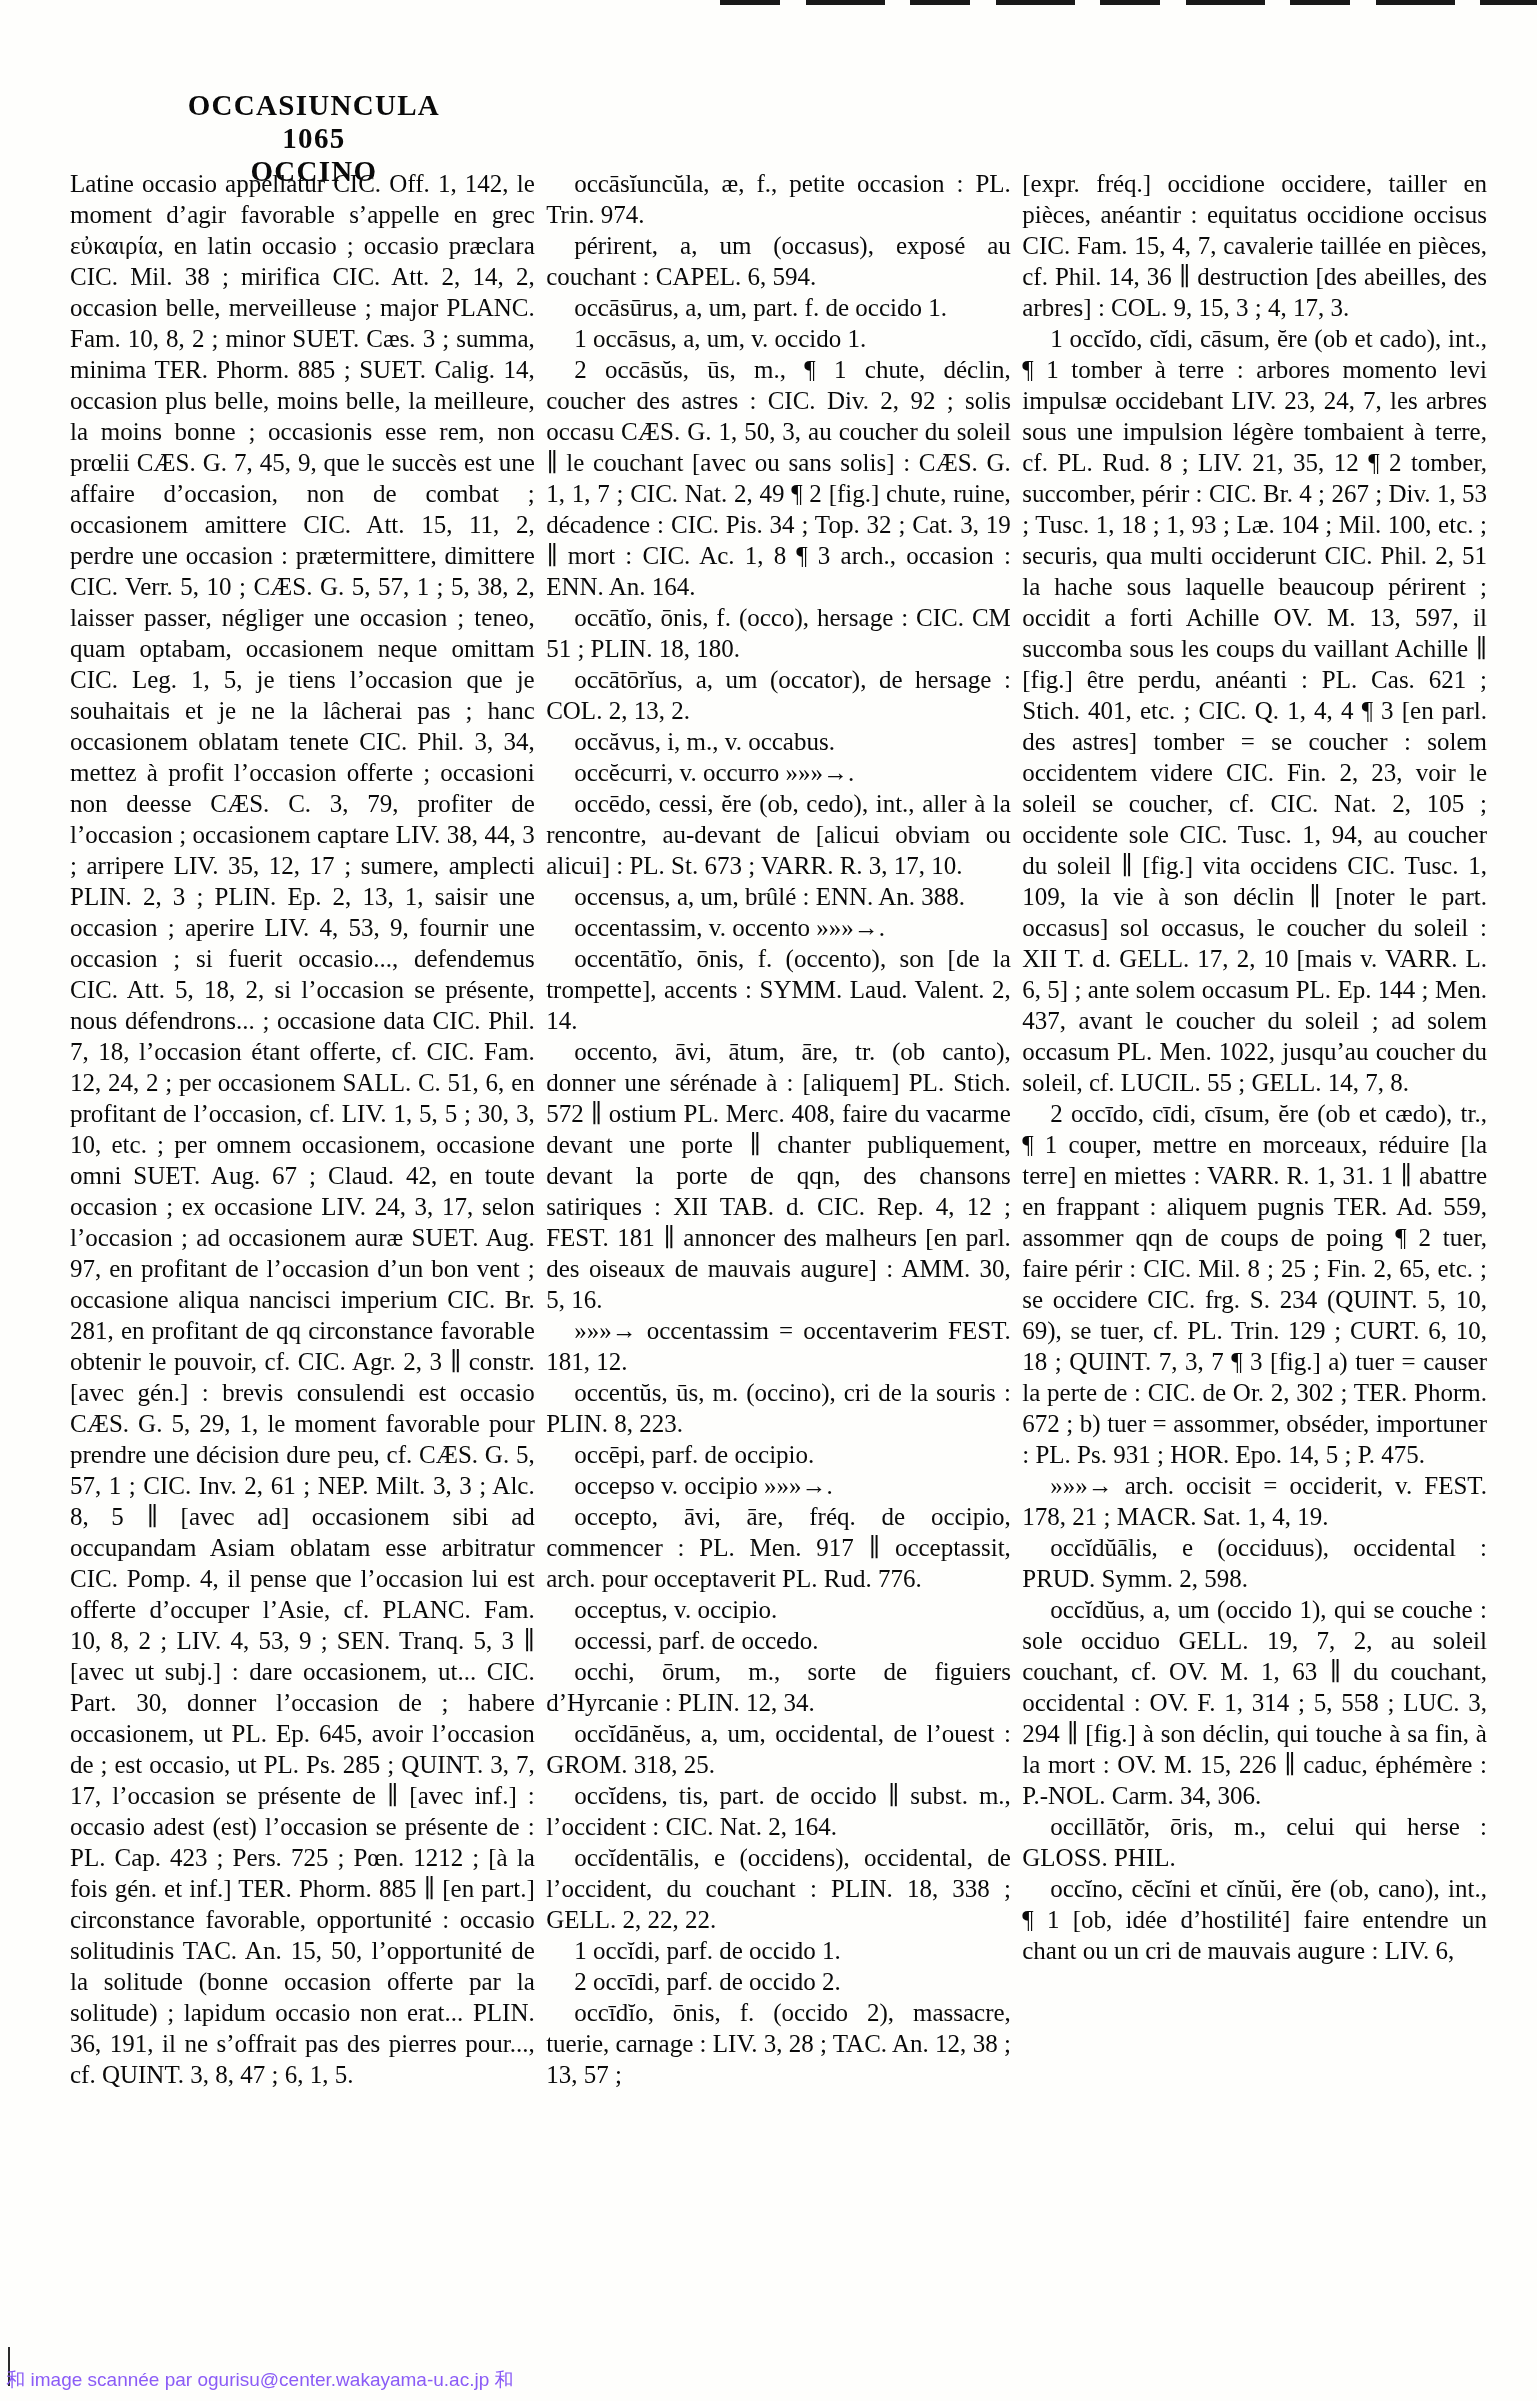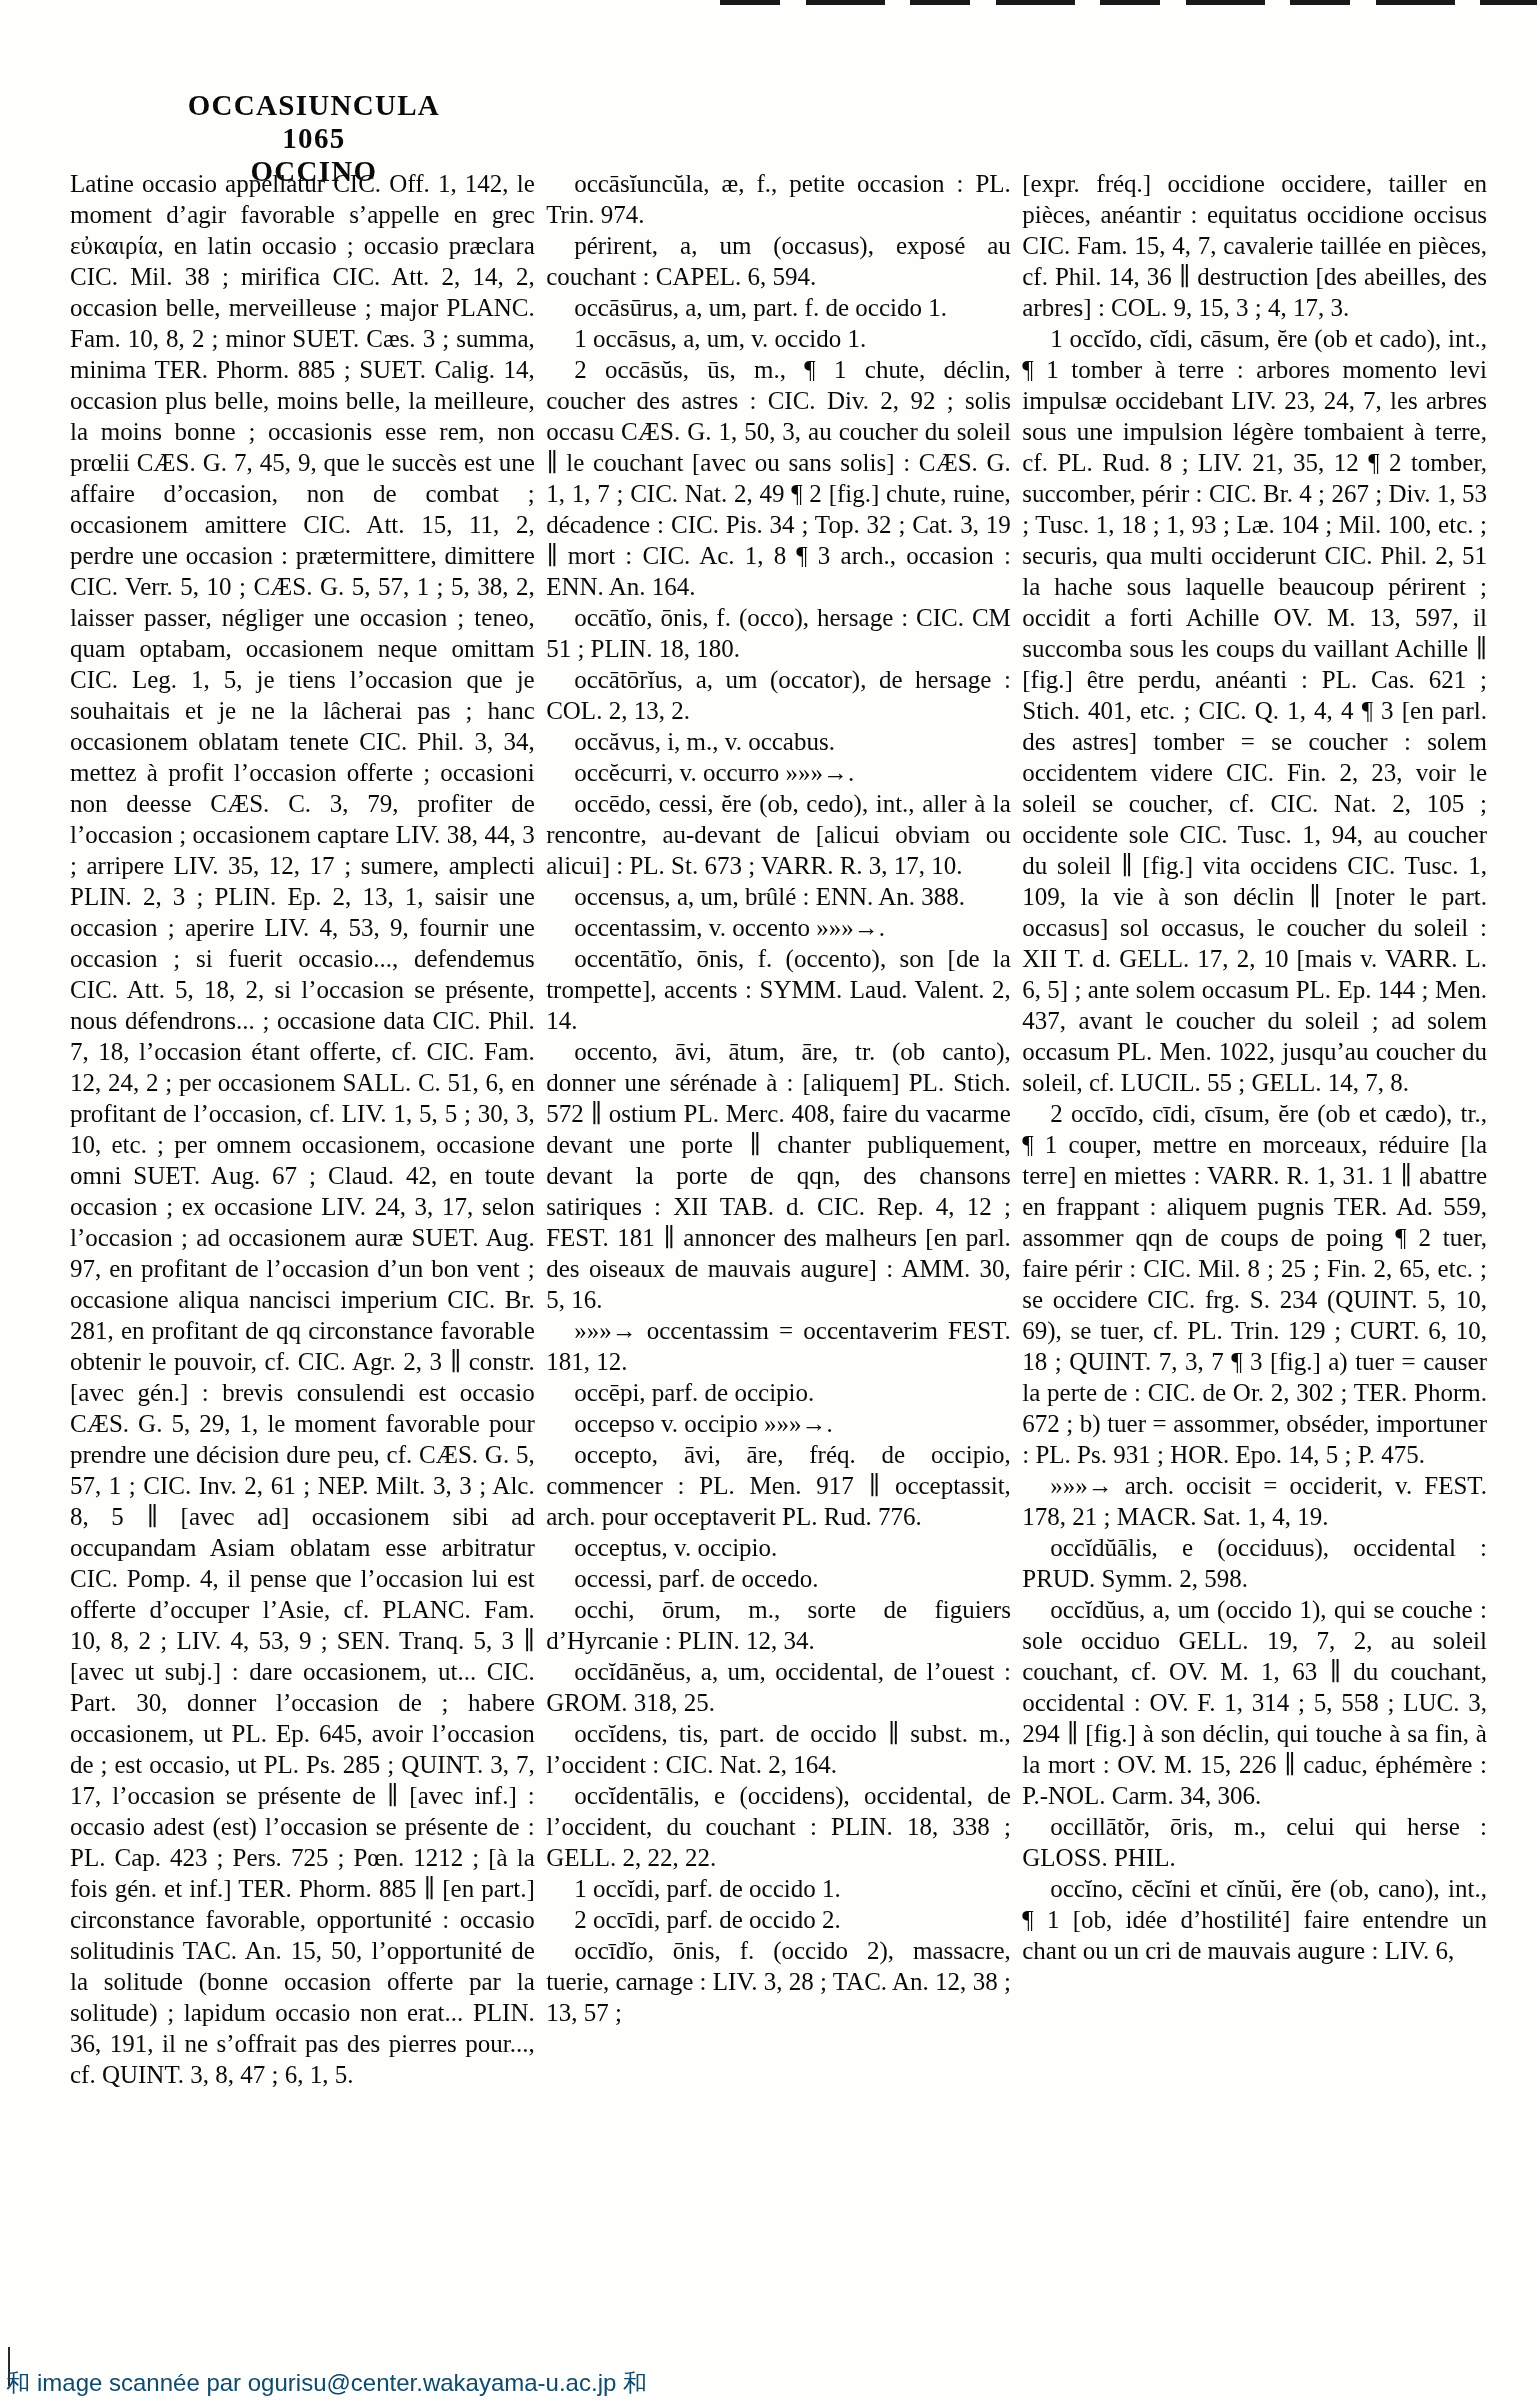--- a/index.html
+++ b/index.html
@@ -39,21 +39,21 @@
     text-align:justify;text-justify:inter-word;
     hyphens:auto;overflow:hidden;margin-top:22px;
   }
   .entry{margin:0;text-indent:28px;}
   .entry.noindent{text-indent:0;}
   .hw{font-weight:normal;}
   
   .footer{
     position:absolute;left:6.3px;top:2367px;
     font-family:"Liberation Sans","DejaVu Sans",sans-serif;
-    font-size:24px;color:#0c4a6e;white-space:nowrap;
+    font-size:19px;color:#8b5cf6;white-space:nowrap;
   }
 </style>
 </head>
 <body>
 
 <div class="page">
 
   <div class="scan-line"></div>
   <div class="scan-tick"></div>
 
@@ -92,20 +92,21 @@
   <p class="entry"><b class="hw">occensus, </b><span>a, um, brûlé : ENN. An. 388.</span></p>
 
   <p class="entry"><b class="hw">occentassim, </b><span>v. occento »»»→.</span></p>
 
   <p class="entry"><b class="hw">occentātĭo, </b><span>ōnis, f. (occento), son [de la trompette], accents : SYMM. Laud. Valent. 2, 14.</span></p>
 
   <p class="entry"><b class="hw">occento, </b><span>āvi, ātum, āre, tr. (ob canto), donner une sérénade à : [aliquem] PL. Stich. 572 ∥ ostium PL. Merc. 408, faire du vacarme devant une porte ∥ chanter publiquement, devant la porte de qqn, des chansons satiriques : XII TAB. d. CIC. Rep. 4, 12 ; FEST. 181 ∥ annoncer des malheurs [en parl. des oiseaux de mauvais augure] : AMM. 30, 5, 16.</span></p>
 
   <p class="entry"><span>»»»→ occentassim = occentaverim FEST. 181, 12.</span></p>
 
+  <p class="entry"><b class="hw">occentŭs, </b><span>ūs, m. (occino), cri de la souris : PLIN. 8, 223.</span></p>
 
   <p class="entry"><b class="hw">occēpi, </b><span>parf. de occipio.</span></p>
 
   <p class="entry"><b class="hw">occepso </b><span>v. occipio »»»→.</span></p>
 
   <p class="entry"><b class="hw">occepto, </b><span>āvi, āre, fréq. de occipio, commencer : PL. Men. 917 ∥ occeptassit, arch. pour occeptaverit PL. Rud. 776.</span></p>
 
   <p class="entry"><b class="hw">occeptus, </b><span>v. occipio.</span></p>
 
   <p class="entry"><b class="hw">occessi, </b><span>parf. de occedo.</span></p>

